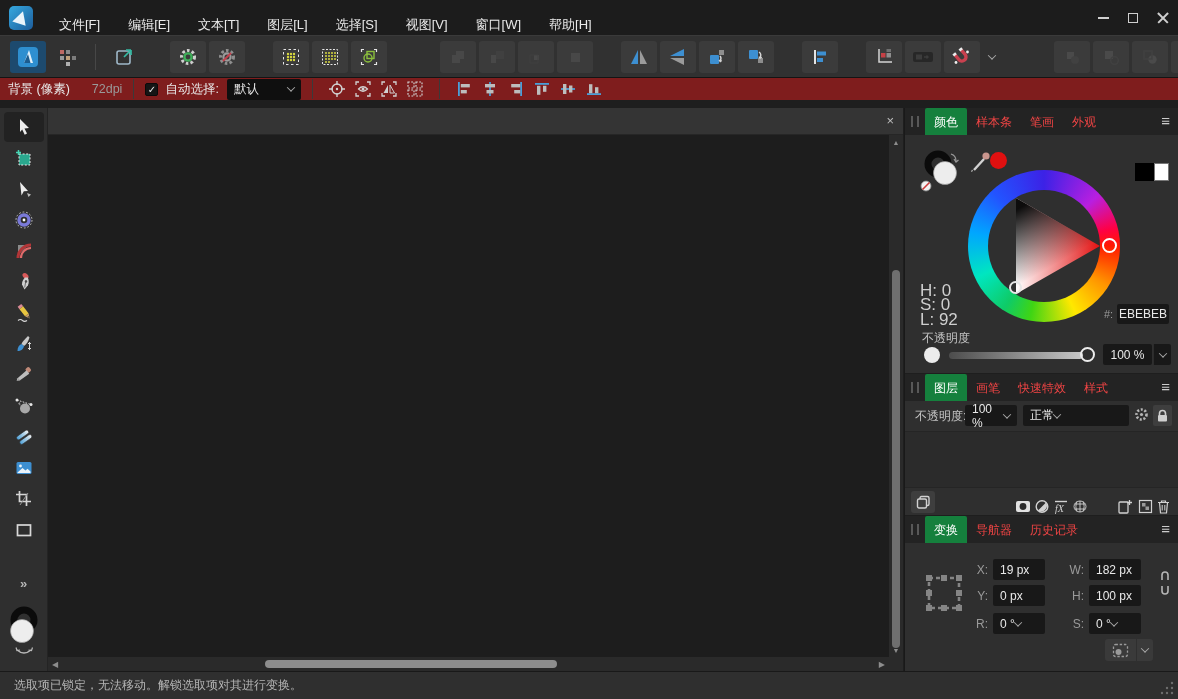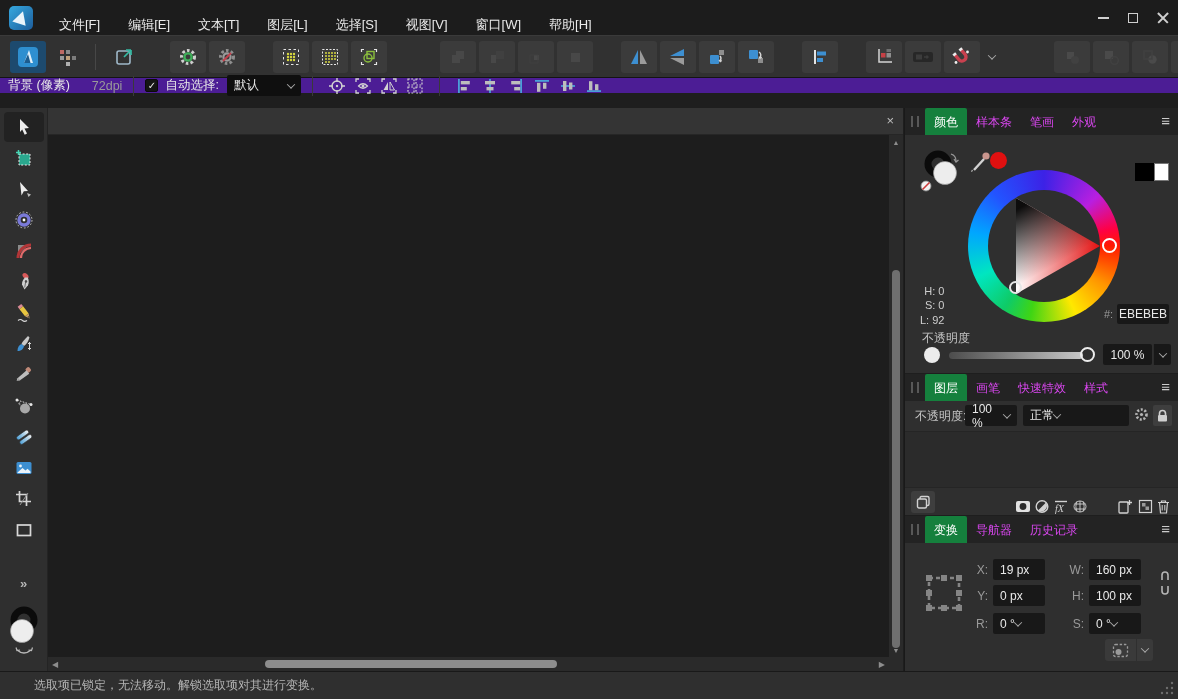--- a/index.html
+++ b/index.html
@@ -27,21 +27,21 @@
   .toolbar { position:absolute; left:0; top:35px; right:0; height:42px; background:#313131; border-top:1px solid #3a3a3a;
     display:flex; align-items:center; padding:0 10px; gap:3px; }
   .tbtn { width:36px; height:32px; background:#3b3b3b; border-radius:3px; display:flex; align-items:center; justify-content:center; flex:none; }
   .tbtn.flat { background:transparent; }
   .tbtn.sel-blue { background:#1d4a6e; }
   .tbtn.narrow { width:18px; }
   .tsep { width:1px; height:26px; background:#474747; margin:0 7px; flex:none; }
   .tspace { width:22px; flex:none; }
   .toolbar .pushright { margin-left:auto; }
   
-  .contextbar { position:absolute; left:0; top:77px; right:0; height:16px; background:#4c1d95; border-top:1px solid #141414;
+  .contextbar { position:absolute; left:0; top:77px; right:0; height:23px; background:#7f1d1d; border-top:1px solid #141414;
     display:flex; align-items:center; padding:4px 8px; font-size:12.5px; }
   .ctx-label { color:#e8e8e8; }
   .ctx-dim { color:#9a9a9a; margin-left:22px; }
   .csep { width:1px; height:20px; background:#3a3a3a; margin:0 11px; }
   .checkbox { width:13px; height:13px; background:#151515; border:1px solid #0a0a0a; border-radius:2px;
     color:#eaeaea; font-size:10px; line-height:11px; text-align:center; margin-right:7px; }
   .dd { background:#0f0f0f; border-radius:2px; height:21px; display:flex; align-items:center; padding:0 7px; color:#e3e3e3; }
   .dd-auto { width:74px; margin-left:8px; }
   .chev { width:6px; height:6px; border-right:1.6px solid #a8a8a8; border-bottom:1.6px solid #a8a8a8; transform:rotate(45deg) translate(-1px,-1px); flex:none; }
   .dd .chev { margin-left:auto; }
@@ -65,36 +65,36 @@
   .hthumb { position:absolute; top:3px; height:8px; left:217px; width:292px; background:#8d8d8d; border-radius:4px; }
   .scroll-corner { position:absolute; right:0; bottom:0; width:14px; height:14px; background:#2a2a2a; }
   
   .panels { position:absolute; right:0; top:108px; width:274px; bottom:28px; background:#2f2f2f; border-left:1px solid #191919; }
   .panel { position:absolute; left:0; right:0; }
   .panel-color { top:0; height:265px; }
   .panel-layers { top:265px; height:142px; border-top:1px solid #1e1e1e; }
   .panel-transform { top:407px; bottom:0; border-top:1px solid #1e1e1e; }
   .ptabbar { position:relative; height:27px; background:#232323; display:flex; align-items:stretch; padding-left:6px; }
   .pgrip { width:2px; height:11px; border-left:2px solid #585858; border-right:2px solid #585858; padding:0 2px; align-self:center; margin-right:6px; }
-  .ptab { padding:6px 9px 0; font-size:12px; color:#d946ef; }
+  .ptab { padding:6px 9px 0; font-size:12px; color:#ef4444; }
   .ptab.active { background:#15803d; color:#ffffff; border-radius:2px 2px 0 0; }
   .pmenu { position:absolute; right:8px; top:4px; color:#cccccc; font-size:15px; font-weight:bold; }
   .abs { position:absolute; }
   .plabel { font-size:12px; color:#c4c4c4; }
   .field { background:#181818; border-radius:2px; color:#e9e9e9; font-size:12px; display:flex; align-items:center; padding:0 7px; }
   
   .wheel { position:absolute; left:63px; top:62px; width:152px; height:152px; border-radius:50%;
     background:conic-gradient(from 0deg,#3c22e6,#b81fe0 13%,#ff0044 21%,#ff1a00 25%,#ff9500 34%,#ffe800 43%,#3fd514 53%,#0ecb67 59%,#00e6c0 68%,#00a6ff 78%,#2353ff 88%,#3c22e6 100%); }
   .wheel-hole { position:absolute; inset:20px; border-radius:50%; background:#2f2f2f; }
   .tri-svg { position:absolute; left:0; top:0; width:152px; height:152px; }
   .ring-sel { position:absolute; left:134px; top:68px; width:15px; height:15px; border:2.5px solid #ffffff; border-radius:50%; }
   .tri-sel { position:absolute; left:41px; top:111px; width:13px; height:13px; border:2.5px solid #e6e6e6; border-radius:50%; }
   .bw-swatch { position:absolute; left:230px; top:55px; width:34px; height:18px; background:#000; }
   .bw-swatch .w { position:absolute; right:0; top:0; width:15px; height:18px; background:#fff; border:1px solid #777; }
-  .hsl { position:absolute; left:15px; top:176px; font-size:11px; color:#cfcfcf; line-height:14.3px;text-align:right; }
+  .hsl { position:absolute; left:15px; top:176px; font-size:17px; color:#cfcfcf; line-height:14.3px; }
   .hex-label { position:absolute; left:199px; top:200px; font-size:11px; color:#9a9a9a; }
   .hex-box { position:absolute; left:212px; top:196px; width:52px; height:20px; justify-content:center; }
   .op-label { position:absolute; left:17px; top:222px; }
   .op-knob { position:absolute; left:19px; top:239px; width:16px; height:16px; border-radius:50%; background:#ececec; }
   .op-track { position:absolute; left:44px; top:244px; width:134px; height:7px; border-radius:4px;
     background:linear-gradient(to right,#4c4c4c,#c8c8c8); }
   .op-end { position:absolute; left:175px; top:239px; width:15px; height:15px; border:2px solid #ececec; border-radius:50%; }
   .op-value { position:absolute; left:198px; top:236px; width:49px; height:21px; justify-content:center; }
   .op-chev { position:absolute; left:248px; top:236px; width:18px; height:21px; background:#181818; border-left:1px solid #2c2c2c; border-radius:0 2px 2px 0; display:flex; align-items:center; justify-content:center; }
   
@@ -108,21 +108,21 @@
   .lp-ico { position:absolute; top:125px; }
   
   .tf-anchor { position:absolute; left:20px; top:58px; }
   .tf-label { position:absolute; width:24px; text-align:right; font-size:12px; color:#9a9a9a; }
   .tf-box { position:absolute; width:52px; height:21px; }
   .tf-chain { position:absolute; left:254px; top:52px; }
   .tf-originbtn { position:absolute; left:200px; top:123px; width:31px; height:22px; background:#3a3a3a; border-radius:3px 0 0 3px; display:flex; align-items:center; justify-content:center; }
   .tf-chevbtn { position:absolute; left:232px; top:123px; width:16px; height:22px; background:#3a3a3a; border-radius:0 3px 3px 0; display:flex; align-items:center; justify-content:center; }
   
   .statusbar { position:absolute; left:0; right:0; bottom:0; height:28px; background:#2f2f2f; border-top:1px solid #191919;
-    display:flex; align-items:center; padding-left:34px; font-size:12px; color:#b5b5b5; }
+    display:flex; align-items:center; padding-left:14px; font-size:12px; color:#b5b5b5; }
   .resize-grip { position:absolute; right:3px; bottom:3px; }
 </style>
 </head>
 <body>
 
 <div class="app">
 
   <header class="menubar">
     <div class="applogo">
         <div class="tri"></div>
@@ -739,21 +739,21 @@
               <rect x="31" y="16" width="6" height="6"></rect>
               <rect x="1" y="31" width="6" height="6"></rect>
               <rect x="16" y="31" width="6" height="6"></rect>
               <rect x="31" y="31" width="6" height="6"></rect>
             </g>
         </svg>
       </div>
       <div class="tf-label" style="left:59px;top:47px;">X:</div>
       <div class="field tf-box" style="left:88px;top:43px;">19 px</div>
       <div class="tf-label" style="left:155px;top:47px;">W:</div>
-      <div class="field tf-box" style="left:184px;top:43px;">160 px</div>
+      <div class="field tf-box" style="left:184px;top:43px;">182 px</div>
       <div class="tf-label" style="left:59px;top:73px;">Y:</div>
       <div class="field tf-box" style="left:88px;top:69px;">0 px</div>
       <div class="tf-label" style="left:155px;top:73px;">H:</div>
       <div class="field tf-box" style="left:184px;top:69px;">100 px</div>
       <div class="tf-label" style="left:59px;top:101px;">R:</div>
       <div class="field tf-box" style="left:88px;top:97px;">
         <span>0 °</span>
           <span class="chev"></span>
       </div>
       <div class="tf-label" style="left:155px;top:101px;">S:</div>

